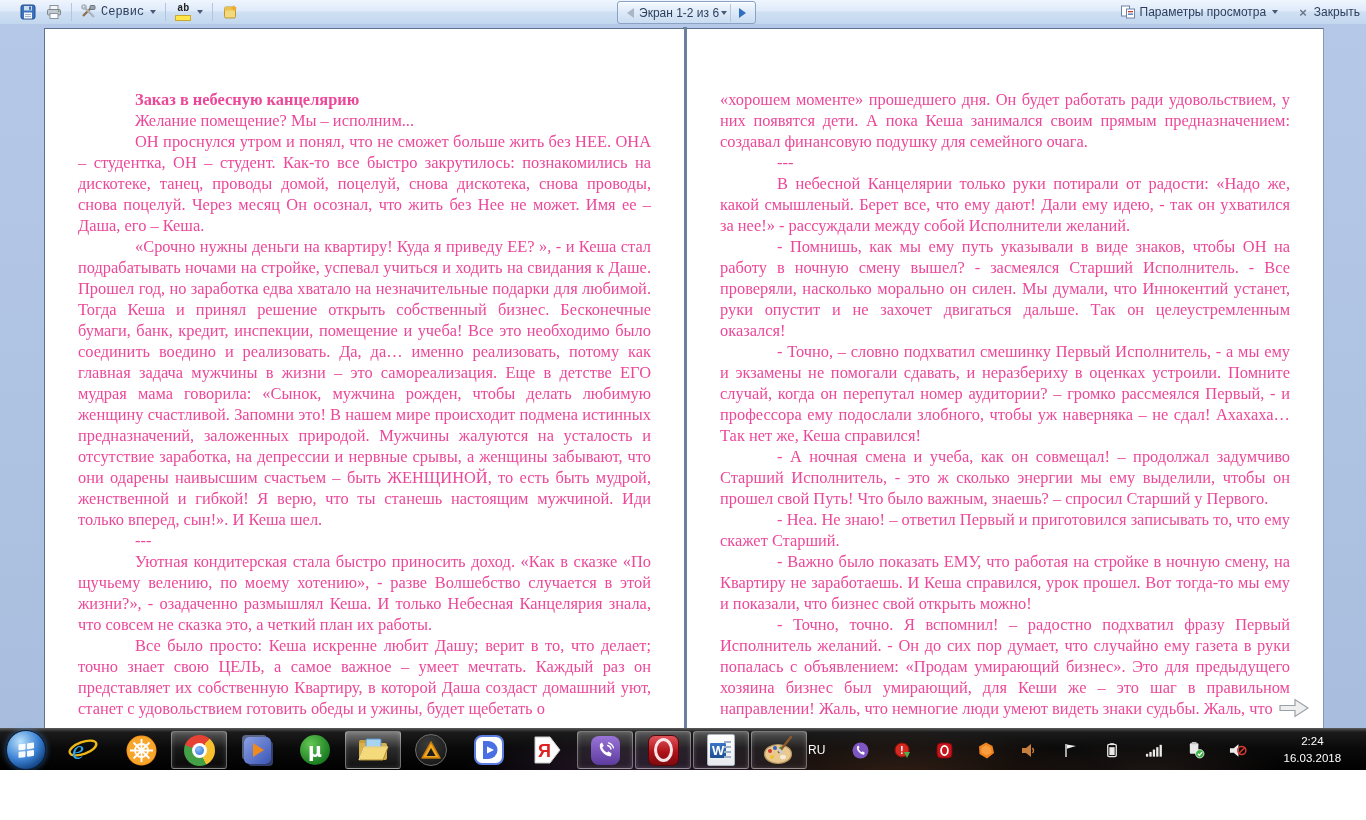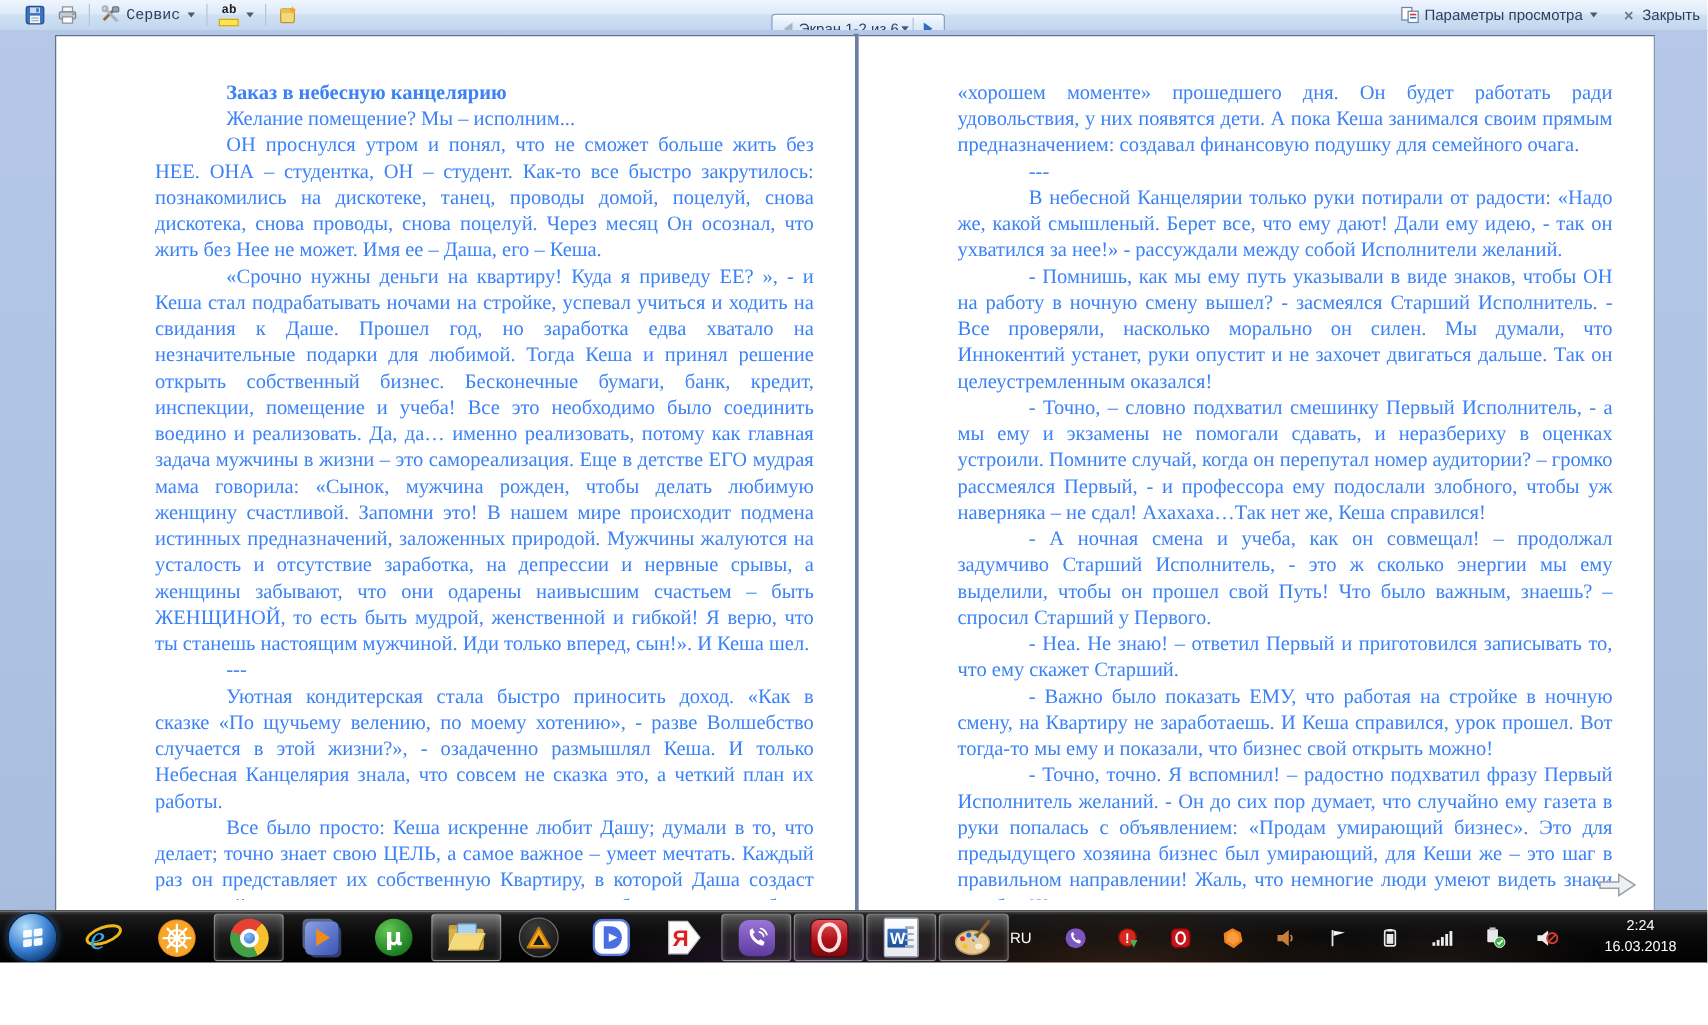--- a/index.html
+++ b/index.html
@@ -8,43 +8,43 @@
 
   
   .toolbar{position:absolute;top:0;left:0;width:1366px;height:24px;
     background:linear-gradient(#eef5fd 0%,#dfeafa 45%,#cfe0f3 50%,#c2d7ee 100%);
     border-bottom:1px solid #93a9c8;display:flex;align-items:center;font-size:12px;color:#2c3e5c;}
   .tb-left{display:flex;align-items:center;gap:2px;padding-left:16px;height:24px;font-family:Liberation Mono, monospace;}
   .tb-btn{display:flex;align-items:center;gap:4px;height:20px;padding:0 4px;border-radius:3px;cursor:default;}
   .tb-sep{width:1px;height:18px;background:#b4c6de;margin:0 3px;}
   .caret{width:0;height:0;border-left:3.5px solid transparent;border-right:3.5px solid transparent;
          border-top:4px solid #4a5a74;margin-left:2px;}
-  .tb-center{position:absolute;left:617px;top:11px;height:21px;display:flex;align-items:center;
+  .tb-center{position:absolute;left:617px;top:1px;height:21px;display:flex;align-items:center;
     border:1px solid #8ba2c4;border-radius:3px;background:linear-gradient(#f6fafe,#dce9f8 50%,#cadcf1);
     padding:0 4px;box-shadow:0 1px 1px rgba(255,255,255,.7) inset;text-align:right;}
   .tri{width:0;height:0;}
   .tri-left{border-top:5px solid transparent;border-bottom:5px solid transparent;border-right:7px solid #aab6c6;margin:0 5px;}
   .tri-right{border-top:5px solid transparent;border-bottom:5px solid transparent;border-left:7px solid #2f6fc1;margin:0 5px;}
   .tb-right{position:absolute;right:2px;top:0;height:24px;display:flex;align-items:center;gap:13px;}
   .closex{font-weight:bold;color:#6b7687;font-size:13px;margin-right:3px;}
 
   
   .icon16{width:16px;height:16px;display:inline-block;position:relative;}
   .hl-ab{font-size:10px;font-weight:bold;color:#222;line-height:10px;display:block;text-align:center;}
   .hl-bar{display:block;width:14px;height:4px;background:#ffe54a;border:1px solid #caa92c;margin:1px auto 0;}
 
   
   .reading{position:absolute;top:24px;left:0;width:1366px;height:704px;
     background:linear-gradient(180deg,#b5c8e8,#a9bede);}
   .page{position:absolute;top:4px;bottom:0;background:#fff;}
   .page.left{left:44px;width:639px;border-top:1px solid #5f7391;border-left:1px solid #5f7391;}
   .page.right{left:687px;width:636px;border-top:1px solid #5f7391;border-right:1px solid #8598b5;}
   .pages-divider{position:absolute;top:3px;bottom:0;left:683px;width:4px;background:#6b80a0;}
-  .page-inner{padding:34px 33px 0 33px;height:calc(100% - 42px);overflow:hidden;
-    font-family:"Liberation Serif","DejaVu Serif",serif;font-size:16.4px;line-height:21px;color:#3b82f6;margin-left:46px;}
+  .page-inner{padding:60px 33px 0 33px;height:calc(100% - 42px);overflow:hidden;
+    font-family:"Liberation Serif","DejaVu Serif",serif;font-size:16.4px;line-height:21px;color:#ec4899;}
   .para{margin:0;text-indent:57px;text-align:justify;}
   .para.title{font-weight:bold;text-align:left;}
   .para.cont{text-indent:0;}
   .next-arrow{position:absolute;right:12px;bottom:8px;width:34px;height:24px;}
 
   
   .taskbar{position:absolute;top:728px;left:0;width:1366px;height:42px;
     background:
       radial-gradient(ellipse 260px 60px at 640px 45px,rgba(150,90,170,.28),transparent 70%),
       radial-gradient(ellipse 300px 70px at 900px 50px,rgba(160,100,70,.33),transparent 70%),
@@ -196,28 +196,28 @@
 
   <div class="page left">
     <div class="page-inner">
 
     <p class="para title">Заказ в небесную канцелярию</p>
         <p class="para">Желание помещение? Мы – исполним...</p>
         <p class="para">ОН проснулся утром и понял, что не сможет больше жить без НЕЕ. ОНА – студентка, ОН – студент. Как-то все быстро закрутилось: познакомились на дискотеке, танец, проводы домой, поцелуй, снова дискотека, снова проводы, снова поцелуй. Через месяц Он осознал, что жить без Нее не может. Имя ее – Даша, его – Кеша.</p>
         <p class="para">«Срочно нужны деньги на квартиру! Куда я приведу ЕЕ? », - и Кеша стал подрабатывать ночами на стройке, успевал учиться и ходить на свидания к Даше. Прошел год, но заработка едва хватало на незначительные подарки для любимой. Тогда Кеша и принял решение открыть собственный бизнес. Бесконечные бумаги, банк, кредит, инспекции, помещение и учеба! Все это необходимо было соединить воедино и реализовать. Да, да… именно реализовать, потому как главная задача мужчины в жизни – это самореализация. Еще в детстве ЕГО мудрая мама говорила: «Сынок, мужчина рожден, чтобы делать любимую женщину счастливой. Запомни это! В нашем мире происходит подмена истинных предназначений, заложенных природой. Мужчины жалуются на усталость и отсутствие заработка, на депрессии и нервные срывы, а женщины забывают, что они одарены наивысшим счастьем – быть ЖЕНЩИНОЙ, то есть быть мудрой, женственной и гибкой! Я верю, что ты станешь настоящим мужчиной. Иди только вперед, сын!». И Кеша шел.</p>
         <p class="para">---</p>
         <p class="para">Уютная кондитерская стала быстро приносить доход. «Как в сказке «По щучьему велению, по моему хотению», - разве Волшебство случается в этой жизни?», - озадаченно размышлял Кеша. И только Небесная Канцелярия знала, что совсем не сказка это, а четкий план их работы.</p>
-        <p class="para">Все было просто: Кеша искренне любит Дашу; думали в то, что делает; точно знает свою ЦЕЛЬ, а самое важное – умеет мечтать. Каждый раз он представляет их собственную Квартиру, в которой Даша создаст домашний уют, станет с удовольствием готовить обеды и ужины, будет щебетать о</p>
+        <p class="para">Все было просто: Кеша искренне любит Дашу; верит в то, что делает; точно знает свою ЦЕЛЬ, а самое важное – умеет мечтать. Каждый раз он представляет их собственную Квартиру, в которой Даша создаст домашний уют, станет с удовольствием готовить обеды и ужины, будет щебетать о</p>
       </div>
   </div>
 
   <div class="page right">
     <div class="page-inner">
 
-    <p class="para cont">«хорошем моменте» прошедшего дня. Он будет работать ради удовольствия, у них появятся дети. А пока Кеша занимался своим прямым предназначением: создавал финансовую подушку для семейного очага.</p>
+    <p class="para cont">«хорошем моменте» прошедшего дня. Он будет работать ради удовольствием, у них появятся дети. А пока Кеша занимался своим прямым предназначением: создавал финансовую подушку для семейного очага.</p>
         <p class="para">---</p>
         <p class="para">В небесной Канцелярии только руки потирали от радости: «Надо же, какой смышленый. Берет все, что ему дают! Дали ему идею, - так он ухватился за нее!» - рассуждали между собой Исполнители желаний.</p>
         <p class="para">- Помнишь, как мы ему путь указывали в виде знаков, чтобы ОН на работу в ночную смену вышел? - засмеялся Старший Исполнитель. - Все проверяли, насколько морально он силен. Мы думали, что Иннокентий устанет, руки опустит и не захочет двигаться дальше. Так он целеустремленным оказался!</p>
         <p class="para">- Точно, – словно подхватил смешинку Первый Исполнитель, - а мы ему и экзамены не помогали сдавать, и неразбериху в оценках устроили. Помните случай, когда он перепутал номер аудитории? – громко рассмеялся Первый, - и профессора ему подослали злобного, чтобы уж наверняка – не сдал! Ахахаха…Так нет же, Кеша справился!</p>
         <p class="para">- А ночная смена и учеба, как он совмещал! – продолжал задумчиво Старший Исполнитель, - это ж сколько энергии мы ему выделили, чтобы он прошел свой Путь! Что было важным, знаешь? – спросил Старший у Первого.</p>
         <p class="para">- Неа. Не знаю! – ответил Первый и приготовился записывать то, что ему скажет Старший.</p>
         <p class="para">- Важно было показать ЕМУ, что работая на стройке в ночную смену, на Квартиру не заработаешь. И Кеша справился, урок прошел. Вот тогда-то мы ему и показали, что бизнес свой открыть можно!</p>
         <p class="para">- Точно, точно. Я вспомнил! – радостно подхватил фразу Первый Исполнитель желаний. - Он до сих пор думает, что случайно ему газета в руки попалась с объявлением: «Продам умирающий бизнес». Это для предыдущего хозяина бизнес был умирающий, для Кеши же – это шаг в правильном направлении! Жаль, что немногие люди умеют видеть знаки судьбы. Жаль, что</p>
       </div>
     <div class="next-arrow">

